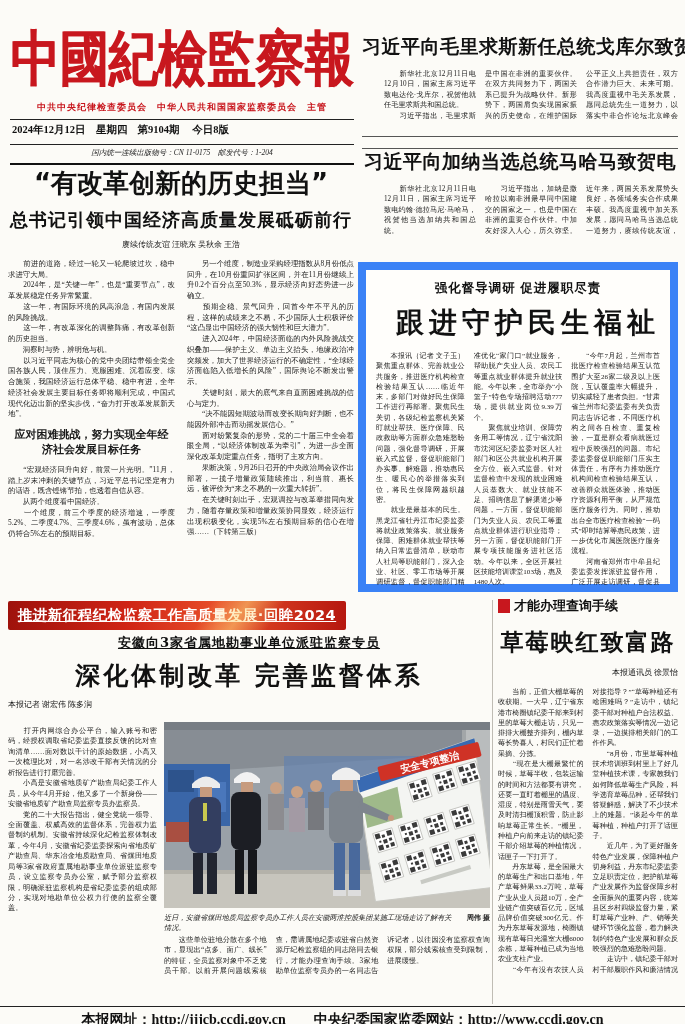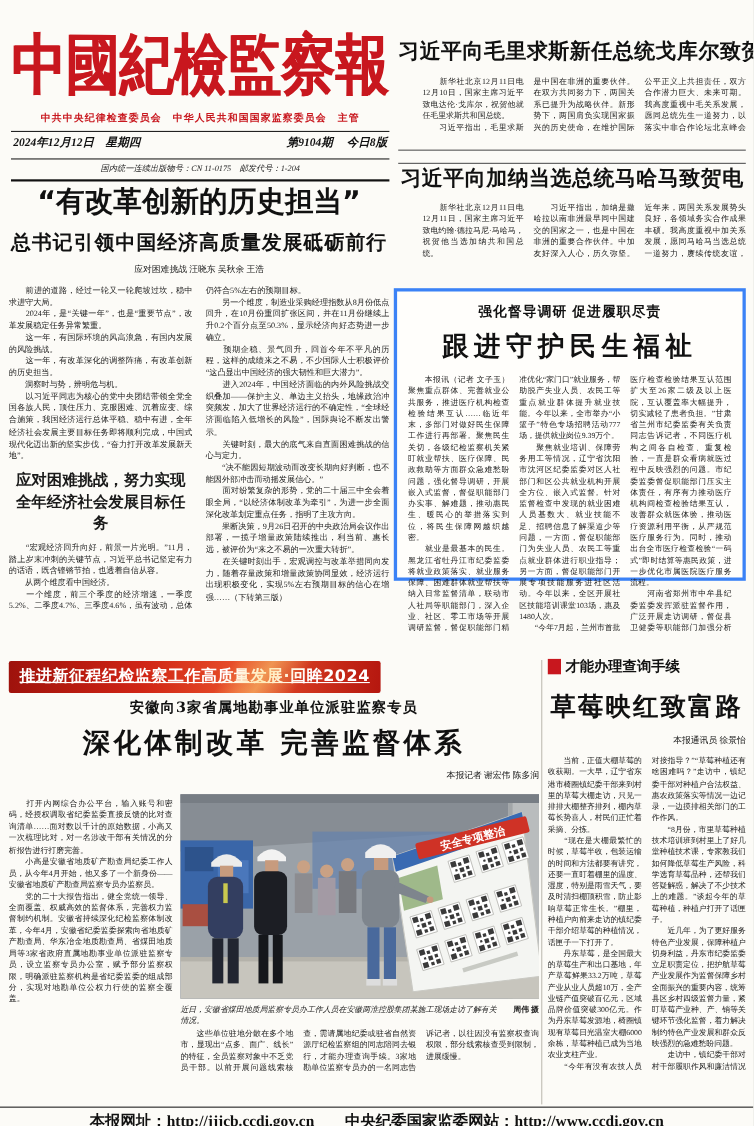--- a/index.html
+++ b/index.html
@@ -13,21 +13,21 @@
   
   .masthead { position:absolute; left:10px; top:8px; width:344px; }
   .mast-title {
     font-family:"DejaVu Serif",serif; font-weight:900; color:#c8171e;
     font-size:49px; line-height:1.05; white-space:nowrap; letter-spacing:0px;
     margin-top:20px; text-align:center; transform:scaleY(1.22); transform-origin:center top;
     text-shadow:1px 0 0 #c8171e;
   }
   .mast-supervisor { color:#c8171e; font-weight:bold; font-size:9px; letter-spacing:1px; text-align:center; margin-top:22px; }
   .mast-rule  { border-top:1px solid #222; margin-top:5px; }
-  .mast-date-row { display:flex; justify-content:space-between; font-size:10.5px; font-weight:bold; padding:3px 2px 2px;font-style:italic; }
+  .mast-date-row { display:flex; justify-content:flex-start; font-size:10.5px; font-weight:bold; padding:3px 2px 2px; }
   .mast-date-right span { margin-left:10px; }
   .mast-pub { font-size:7.5px; font-style:italic; text-align:center; margin-top:3px; color:#222; }
   .mast-thickrule { border-top:2px solid #111; margin-top:5px; }
 
   
   .topright { position:absolute; left:362px; top:34px; width:316px; }
   .tr-headline {
     font-family:"DejaVu Serif",serif; font-weight:900; font-size:19px;
     text-align:center; white-space:nowrap; letter-spacing:0.5px;
   }
@@ -48,33 +48,33 @@
     font-family:"DejaVu Serif",serif; font-weight:900; font-size:18px;
     text-align:center; margin-top:7px; letter-spacing:1px; white-space:nowrap;
   }
   .lead-byline { font-size:8px; text-align:center; margin-top:7px; color:#222; }
   .lead-body {
     margin-top:9px; height:330px; column-count:2; column-gap:12px;
     font-size:7.4px; line-height:1.45; text-align:justify; overflow:hidden; color:#1a1a1a;
   }
   .lead-body p { white-space:pre-line; }
   .lead-inner-subhead {
-    font-family:"Liberation Sans",sans-serif; font-weight:bold; font-size:14px;
+    font-family:"Liberation Sans",sans-serif; font-weight:bold; font-size:11px;
     text-align:center; margin:7px 4px; line-height:1.4;
   }
 
   
   .redbox {
-    position:absolute; left:358px; top:262px; width:320px; height:266px;
-    border:3px solid #3b82f6; background:#fffefb; padding:10px 10px 8px;
+    position:absolute; left:358px; top:262px; width:320px; height:330px;
+    border:8px solid #3b82f6; background:#fffefb; padding:10px 10px 8px;
   }
   .rb-kicker { font-family:"Liberation Sans",sans-serif; font-weight:bold; font-size:12.5px; text-align:center; letter-spacing:1px; }
   .rb-headline {
-    font-family:Liberation Mono, monospace; font-weight:900; font-size:24px;
-    text-align:center; letter-spacing:5px; margin-top:7px; white-space:nowrap;
+    font-family:Liberation Mono, monospace; font-weight:900; font-size:28px;
+    text-align:right; letter-spacing:5px; margin-top:7px; white-space:nowrap;
   }
   .rb-body {
     margin-top:9px; height:240px; column-count:3; column-gap:9px;
     font-size:7.1px; line-height:1.45; text-align:justify; overflow:hidden;
     white-space:pre-line; color:#1a1a1a;
   }
 
   
   .banner {
     position:absolute; left:8px; top:601px; width:338px; height:29px;
@@ -99,26 +99,26 @@
   }
   .straw-byline { font-size:8px; text-align:right; margin-top:9px; }
   .straw-body {
     margin-top:9px; height:298px; column-count:2; column-gap:9px;
     font-size:7.1px; line-height:1.45; text-align:justify; overflow:hidden;
     white-space:pre-line; color:#1a1a1a;
   }
 
   
   .reform { position:absolute; left:8px; top:634px; width:482px; height:372px; }
-  .reform-kicker { text-align:center; font-weight:bold; font-size:13px; font-family:"DejaVu Serif",serif; letter-spacing:1px; }
+  .reform-kicker { text-align:center; font-weight:bold; font-size:13px; font-family:"DejaVu Serif",serif; letter-spacing:1px;text-decoration:underline; }
   .reform-headline {
     text-align:center; font-family:"DejaVu Serif",serif; font-weight:900;
     font-size:25px; letter-spacing:3px; margin-top:7px; white-space:nowrap;
   }
-  .reform-byline { text-align:right; font-size:8px; margin-top:7px; }
+  .reform-byline { text-align:left; font-size:8px; margin-top:7px; }
   .reform-leftcol {
     position:absolute; left:0; top:92px; width:149px; height:278px;
     font-size:7.2px; line-height:1.45; text-align:justify; overflow:hidden;
     white-space:pre-line; color:#1a1a1a;
   }
   .photo-wrap { position:absolute; left:156px; top:88px; width:326px; height:186px; background:#9aa1a8; }
   .caption-row {
     position:absolute; left:156px; top:279px; width:326px;
     display:flex; justify-content:center; gap:8px;
     font-size:7.2px; font-style:italic; color:#222; line-height:1.4;
@@ -163,21 +163,21 @@
 　　习近平指出，毛里求斯是中国在非洲的重要伙伴。在双方共同努力下，两国关系已提升为战略伙伴。新形势下，两国肩负实现国家振兴的历史使命，在维护国际公平正义上共担责任，双方合作潜力巨大、未来可期。我高度重视中毛关系发展，愿同总统先生一道努力，以落实中非合作论坛北京峰会成果为重要契机，增进双方政治互信，拓展各领域务实合作，推动两国关系实现更大发展。</div>
     <div class="tr-divider"></div>
     <div class="tr-headline">习近平向加纳当选总统马哈马致贺电</div>
     <div class="tr-body">　　新华社北京12月11日电　12月11日，国家主席习近平致电约翰·德拉马尼·马哈马，祝贺他当选加纳共和国总统。
 　　习近平指出，加纳是撒哈拉以南非洲最早同中国建交的国家之一，也是中国在非洲的重要合作伙伴。中加友好深入人心，历久弥坚。近年来，两国关系发展势头良好，各领域务实合作成果丰硕。我高度重视中加关系发展，愿同马哈马当选总统一道努力，赓续传统友谊，深化政治互信，推动中加友好合作伙伴关系走深走实，为两国人民创造更多福祉。</div>
   </div>
 
   <div class="lead">
     <div class="lead-headline">“有改革创新的历史担当”</div>
     <div class="lead-subhead">总书记引领中国经济高质量发展砥砺前行</div>
-    <div class="lead-byline">应对困难挑战 汪晓东 吴秋余 王浩</div>
+    <div class="lead-byline">赓续传统友谊 汪晓东 吴秋余 王浩</div>
     <div class="lead-body">
       <p>　　前进的道路，经过一轮又一轮爬坡过坎，稳中求进守大局。
 　　2024年，是“关键一年”，也是“重要节点”，改革发展稳定任务异常繁重。
 　　这一年，有国际环境的风高浪急，有国内发展的风险挑战。
 　　这一年，有改革深化的调整阵痛，有改革创新的历史担当。
 　　洞察时与势，辨明危与机。
 　　以习近平同志为核心的党中央团结带领全党全国各族人民，顶住压力、克服困难、沉着应变、综合施策，我国经济运行总体平稳、稳中有进，全年经济社会发展主要目标任务即将顺利完成，中国式现代化迈出新的坚实步伐，“奋力打开改革发展新天地”。</p>
       <div class="lead-inner-subhead">应对困难挑战，努力实现全年经济社会发展目标任务</div>
       <p>　　“宏观经济回升向好，前景一片光明。”11月，踏上岁末冲刺的关键节点，习近平总书记坚定有力的话语，既含铿锵节拍，也透着自信从容。
 　　从两个维度看中国经济。

